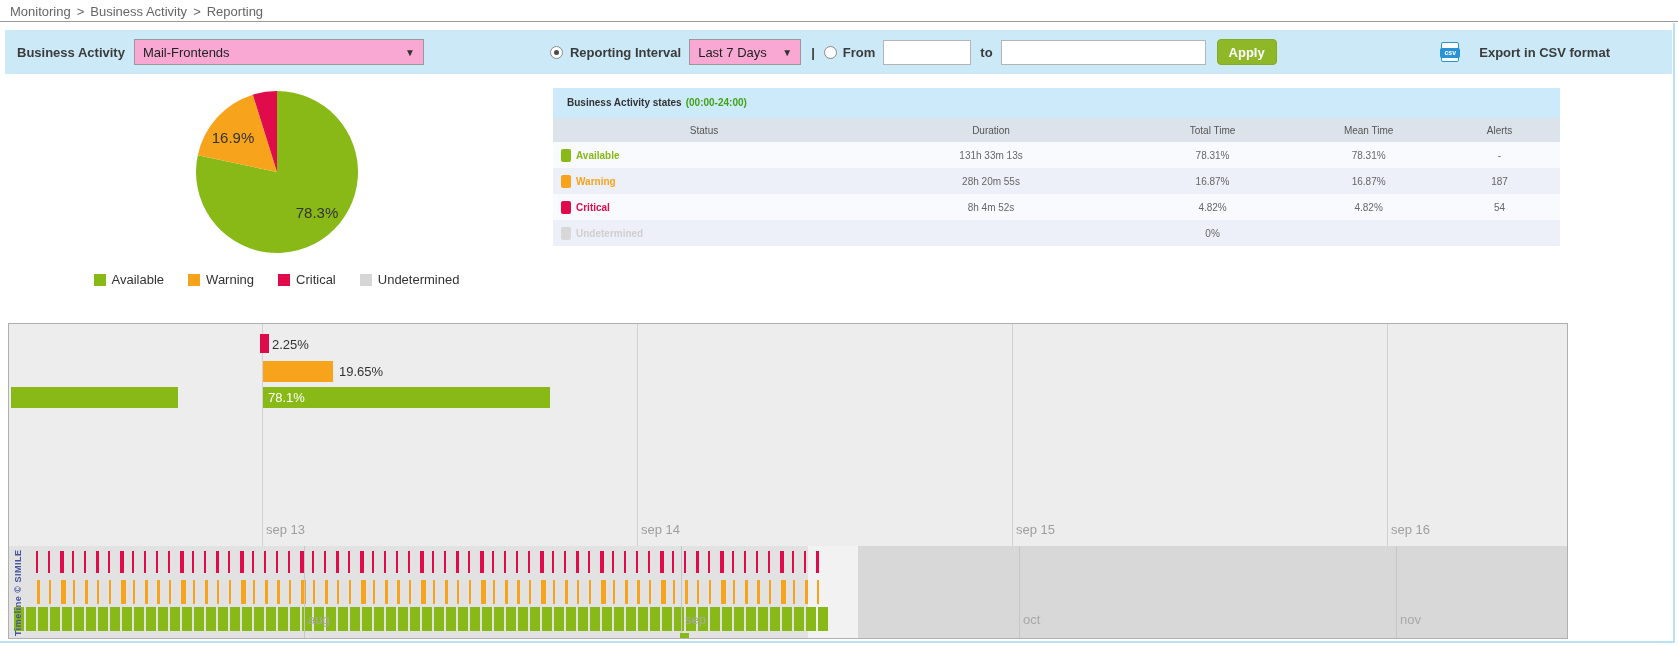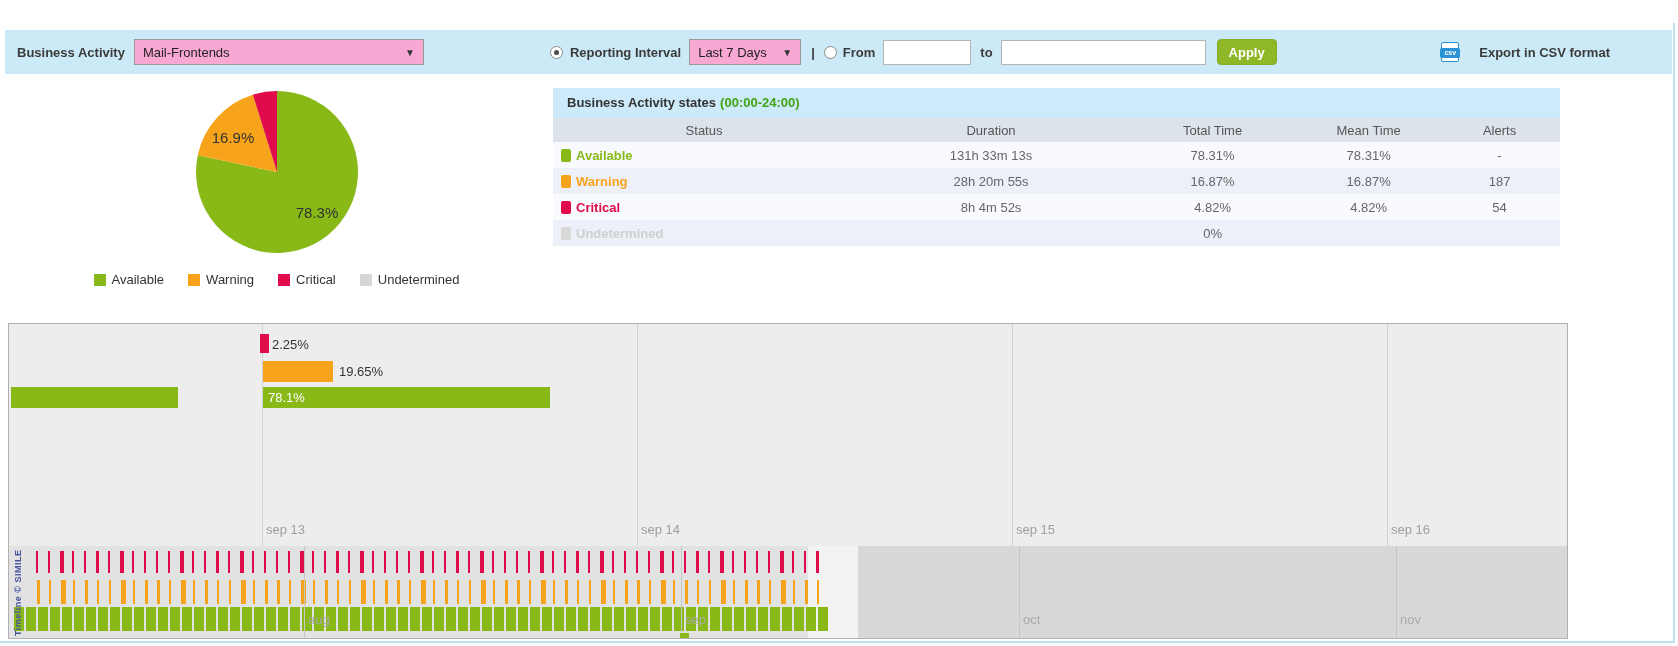--- a/index.html
+++ b/index.html
@@ -36,21 +36,21 @@
            text-align:center; line-height:10px; }
 
   
   #content { position:absolute; left:0; top:74px; width:1678px; height:240px; display:flex; }
   #pie-pane { width:553px; height:240px; }
   #legend { display:flex; justify-content:center; gap:24px; margin-top:2px; font-size:13px; color:#333; }
   .legend-item { display:flex; align-items:center; gap:6px; }
   .legend-swatch { width:12px; height:12px; display:inline-block; }
 
   
-  #table-pane { margin-top:14px; width:1007px; font-size:13px; }
+  #table-pane { margin-top:14px; width:1007px; font-size:10px; }
   #table-title { background:#cdeafa; height:30px; line-height:30px; padding-left:14px;
                  color:#333; font-weight:bold; }
   #table-title .suffix { color:#41a317; margin-left:4px; }
   .tbl-row { display:flex; height:26px; align-items:center; }
   #tbl-header { background:#dde3eb; color:#555; height:24px; }
   .c0 { width:30%; } .c1 { width:27%; } .c2 { width:17%; } .c3 { width:14%; } .c4 { width:12%; }
   .cell { text-align:center; }
   .cell-status { display:flex; align-items:center; gap:5px; padding-left:8px; text-align:left; font-weight:bold; }
   .status-swatch { width:10px; height:13px; border-radius:2px; display:inline-block; flex:0 0 auto; }
   .tbl-row.data:nth-child(odd) { background:#f8fafd; }
@@ -80,20 +80,21 @@
   
   #frame { position:absolute; left:0; top:23px; width:1675px; height:620px;
            border-right:2px solid #b9e1f4; border-bottom:2px solid #b9e1f4;
            pointer-events:none; }
 </style>
 </head>
 <body>
 
 <div id="page">
 
+  <div id="breadcrumb"><span class="bc-item">Monitoring</span><span class="bc-sep">&gt;</span><span class="bc-item">Business Activity</span><span class="bc-sep">&gt;</span><span class="bc-item">Reporting</span></div>
 
   <div id="toolbar">
     <span class="bold" style="margin-left:12px">Business Activity</span>
     <div class="selectbox" style="width:290px; margin-left:9px">
       <span>Mail-Frontends</span>
       <span class="caret">▼</span>
     </div>
 
     <span class="radio checked" style="margin-left:126px"></span>
     <span class="bold" style="margin-left:7px">Reporting Interval</span>

